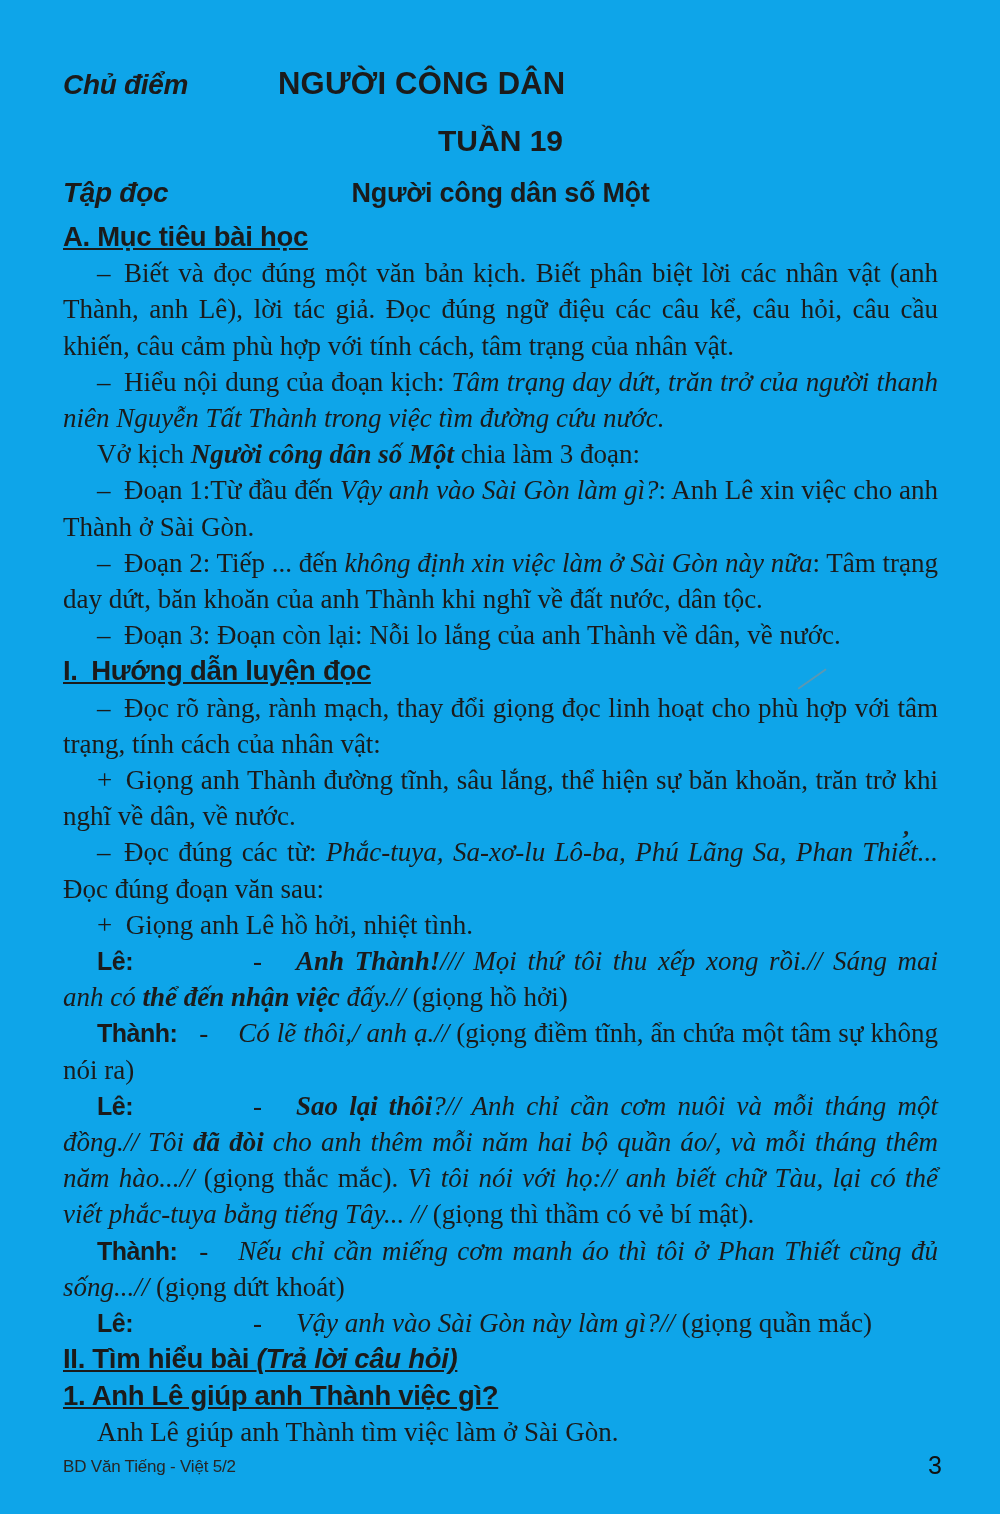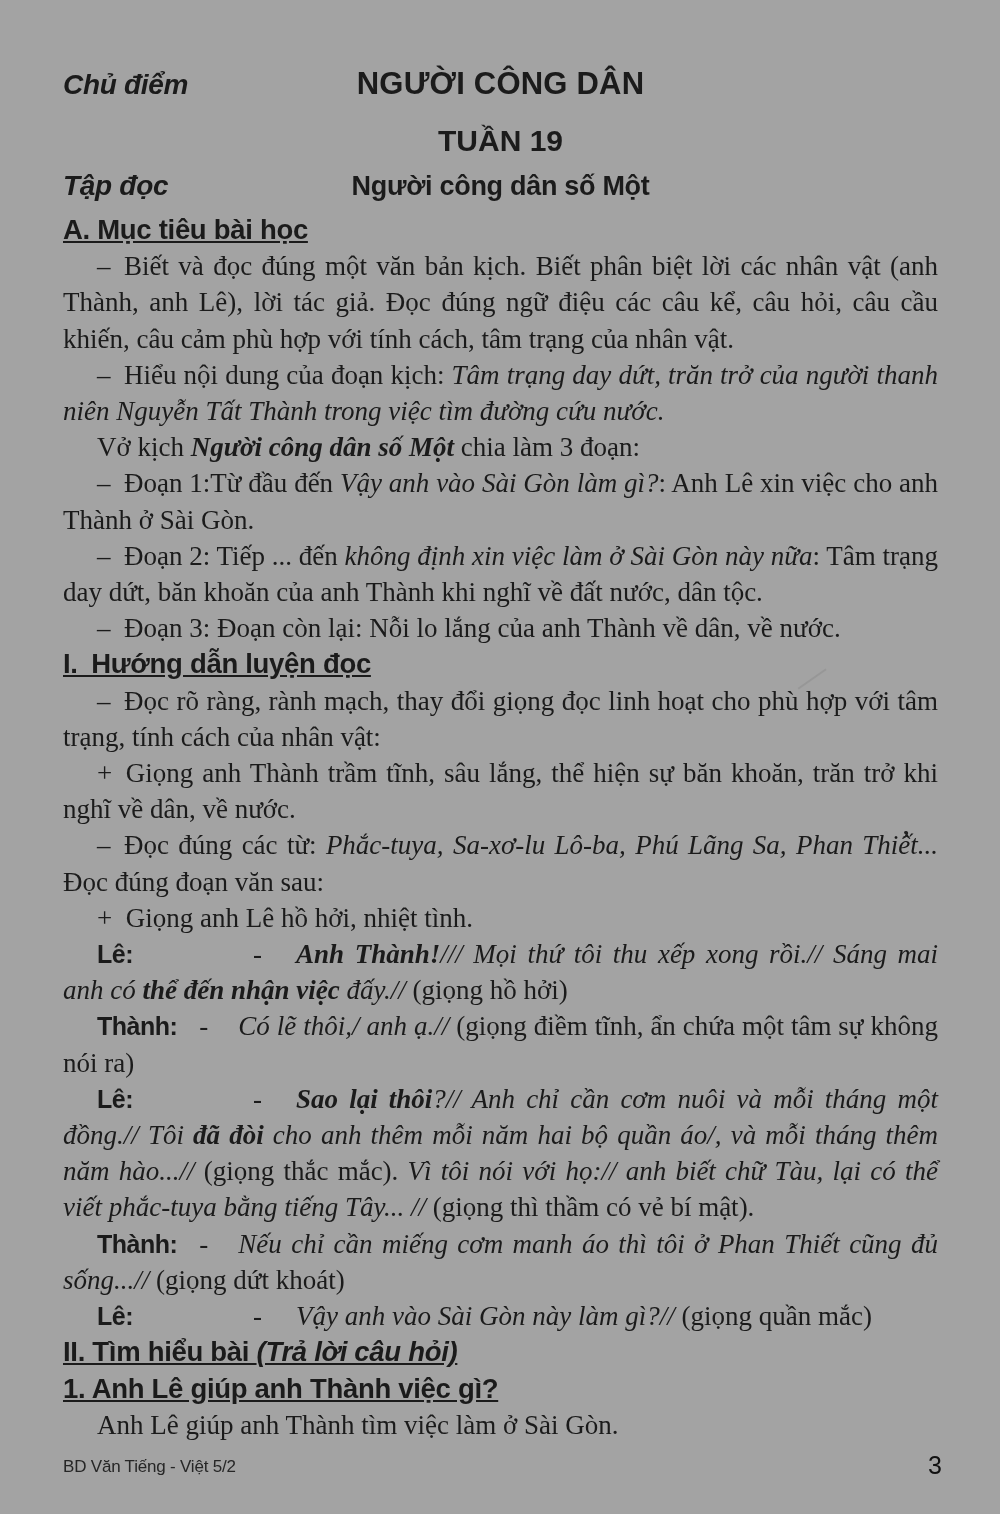--- a/index.html
+++ b/index.html
@@ -1,48 +1,47 @@
 <!DOCTYPE html>
 <html><head>
 <meta charset="utf-8">
 <style>
   html, body { margin: 0; padding: 0; background: #ffffff; }
   .page {
     position: relative;
     width: 1000px;
     height: 1514px;
-    background: #a3a3a3;
+    background: #0ea5e9;
     color: #1b1b1b;
     box-sizing: border-box;
     padding: 66px 62px 9px 63px;
     overflow: hidden;
     font-family: "Liberation Serif", serif;
   }
   
   .hdr-row {
     display: grid;
     grid-template-columns: 215px 1fr 215px;
     align-items: baseline;
   }
   .topic {
     font: italic 700 28px/36px "Liberation Sans", sans-serif;
     letter-spacing: -0.3px;
     white-space: nowrap;
   }
   .main-title {
-    text-align: center;
     font: 700 31px/36px "Liberation Sans", sans-serif;
     letter-spacing: 0.2px;
   }
   .week {
     text-align: center;
     margin-top: 20px;
     font: 700 30px/36px "Liberation Sans", sans-serif;
   }
-  .row3 { margin-top: 9px; }
+  .row3 { margin-top: 16px; }
   .lesson-title {
     text-align: center;
     font: 700 27px/36px "Liberation Sans", sans-serif;
     letter-spacing: -0.3px;
   }
   
   #content { margin-top: 8px; }
   p.body {
     margin: 0;
     text-align: justify;
@@ -118,21 +117,21 @@
   <div id="content">
       <h3 class="sec"><span class="bs">A. Mục tiêu bài học</span></h3>
       <p class="body"><span class="r">– Biết và đọc đúng một văn bản kịch. Biết phân biệt lời các nhân vật (anh Thành, anh Lê), lời tác giả. Đọc đúng ngữ điệu các câu kể, câu hỏi, câu cầu khiến, câu cảm phù hợp với tính cách, tâm trạng của nhân vật.</span></p>
       <p class="body"><span class="r">– Hiểu nội dung của đoạn kịch: </span><span class="i">Tâm trạng day dứt, trăn trở của người thanh niên Nguyễn Tất Thành trong việc tìm đường cứu nước.</span></p>
       <p class="body"><span class="r">Vở kịch </span><span class="bi">Người công dân số Một</span><span class="r"> chia làm 3 đoạn:</span></p>
       <p class="body"><span class="r">– Đoạn 1:Từ đầu đến </span><span class="i">Vậy anh vào Sài Gòn làm gì?</span><span class="r">: Anh Lê xin việc cho anh Thành ở Sài Gòn.</span></p>
       <p class="body"><span class="r">– Đoạn 2: Tiếp ... đến </span><span class="i">không định xin việc làm ở Sài Gòn này nữa</span><span class="r">: Tâm trạng day dứt, băn khoăn của anh Thành khi nghĩ về đất nước, dân tộc.</span></p>
       <p class="body"><span class="r">– Đoạn 3: Đoạn còn lại: Nỗi lo lắng của anh Thành về dân, về nước.</span></p>
       <h3 class="sec"><span class="bs">I. Hướng dẫn luyện đọc</span></h3>
       <p class="body"><span class="r">– Đọc rõ ràng, rành mạch, thay đổi giọng đọc linh hoạt cho phù hợp với tâm trạng, tính cách của nhân vật:</span></p>
-      <p class="body"><span class="r">+ Giọng anh Thành trầm tĩnh, sâu lắng, thể hiện sự băn khoăn, trăn trở khi nghĩ về dân, về nước.</span></p>
+      <p class="body"><span class="r">+ Giọng anh Thành đường tĩnh, sâu lắng, thể hiện sự băn khoăn, trăn trở khi nghĩ về dân, về nước.</span></p>
       <p class="body"><span class="r">– Đọc đúng các từ: </span><span class="i">Phắc-tuya, Sa-xơ-lu Lô-ba, Phú Lãng Sa, Phan Thiết...</span><span class="r"> Đọc đúng đoạn văn sau:</span></p>
       <p class="body"><span class="r">+ Giọng anh Lê hồ hởi, nhiệt tình.</span></p>
       <p class="body dialogue"><span class="dlg-label">Lê:</span><span class="sp sp1-wide"></span><span class="r dash">-</span><span class="sp sp2-wide"></span><span class="bi">Anh Thành!</span><span class="i">/// Mọi thứ tôi thu xếp xong rồi.// Sáng mai anh có </span><span class="bi">thể đến nhận việc</span><span class="i"> đấy.// </span><span class="r">(giọng hồ hởi)</span></p>
       <p class="body dialogue"><span class="dlg-label">Thành:</span><span class="sp sp1-narrow"></span><span class="r dash">-</span><span class="sp sp2-narrow"></span><span class="i">Có lẽ thôi,/ anh ạ.// </span><span class="r">(giọng điềm tĩnh, ẩn chứa một tâm sự không nói ra)</span></p>
       <p class="body dialogue"><span class="dlg-label">Lê:</span><span class="sp sp1-wide"></span><span class="r dash">-</span><span class="sp sp2-wide"></span><span class="bi">Sao lại thôi</span><span class="i">?// Anh chỉ cần cơm nuôi và mỗi tháng một đồng.// Tôi </span><span class="bi">đã đòi</span><span class="i"> cho anh thêm mỗi năm hai bộ quần áo/, và mỗi tháng thêm năm hào...// </span><span class="r">(giọng thắc mắc). </span><span class="i">Vì tôi nói với họ:// anh biết chữ Tàu, lại có thể viết phắc-tuya bằng tiếng Tây... // </span><span class="r">(giọng thì thầm có vẻ bí mật).</span></p>
       <p class="body dialogue"><span class="dlg-label">Thành:</span><span class="sp sp1-narrow"></span><span class="r dash">-</span><span class="sp sp2-narrow"></span><span class="i">Nếu chỉ cần miếng cơm manh áo thì tôi ở Phan Thiết cũng đủ sống...// </span><span class="r">(giọng dứt khoát)</span></p>
       <p class="body dialogue"><span class="dlg-label">Lê:</span><span class="sp sp1-wide"></span><span class="r dash">-</span><span class="sp sp2-wide"></span><span class="i">Vậy anh vào Sài Gòn này làm gì?// </span><span class="r">(giọng quần mắc)</span></p>
       <h3 class="sec"><span class="bs">II. Tìm hiểu bài </span><span class="bis">(Trả lời câu hỏi)</span></h3>
       <h3 class="sec"><span class="bs">1. Anh Lê giúp anh Thành việc gì?</span></h3>
       <p class="body"><span class="r">Anh Lê giúp anh Thành tìm việc làm ở Sài Gòn.</span></p>

